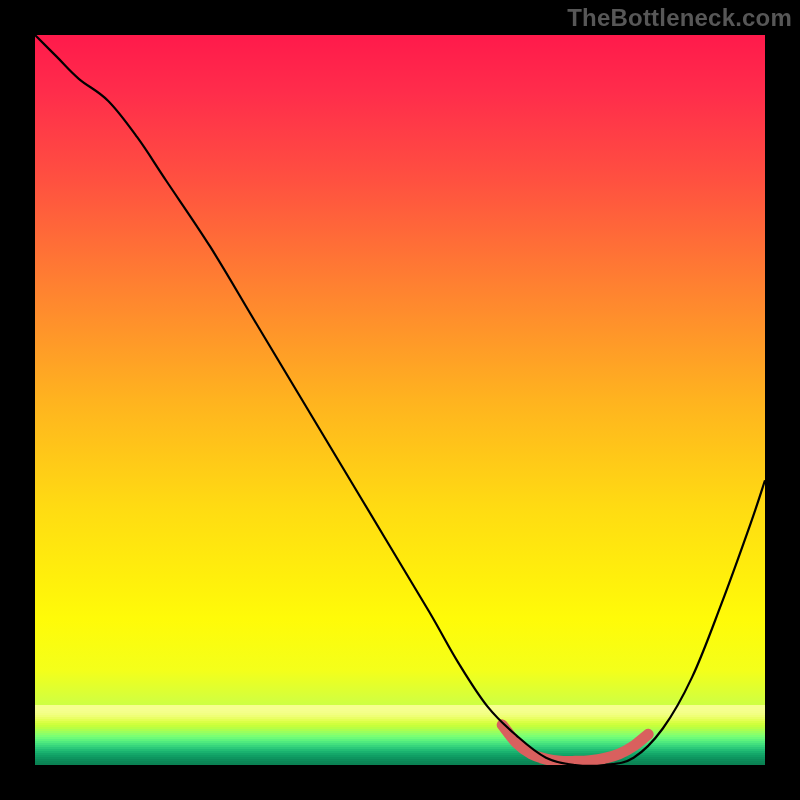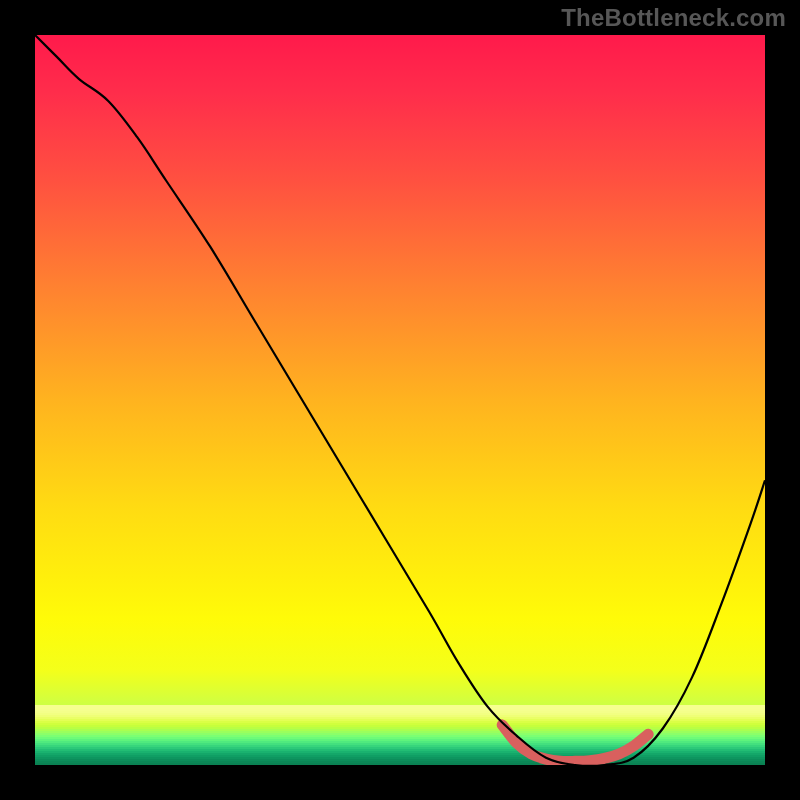--- a/index.html
+++ b/index.html
@@ -6,21 +6,21 @@
   html, body { width: 800px; height: 800px; overflow: hidden; background: #000; }
   .frame {
     position: relative;
     width: 800px;
     height: 800px;
     background: #000;
   }
   .watermark {
     position: absolute;
     top: 4px;
-    right: 14px;
+    right: 8px;
     font-family: Arial, Helvetica, sans-serif;
     font-size: 24px;
     font-weight: bold;
     color: #575757;
     letter-spacing: 0.2px;
   }
   .plot {
     position: absolute;
     left: 35px;
     top: 35px;

